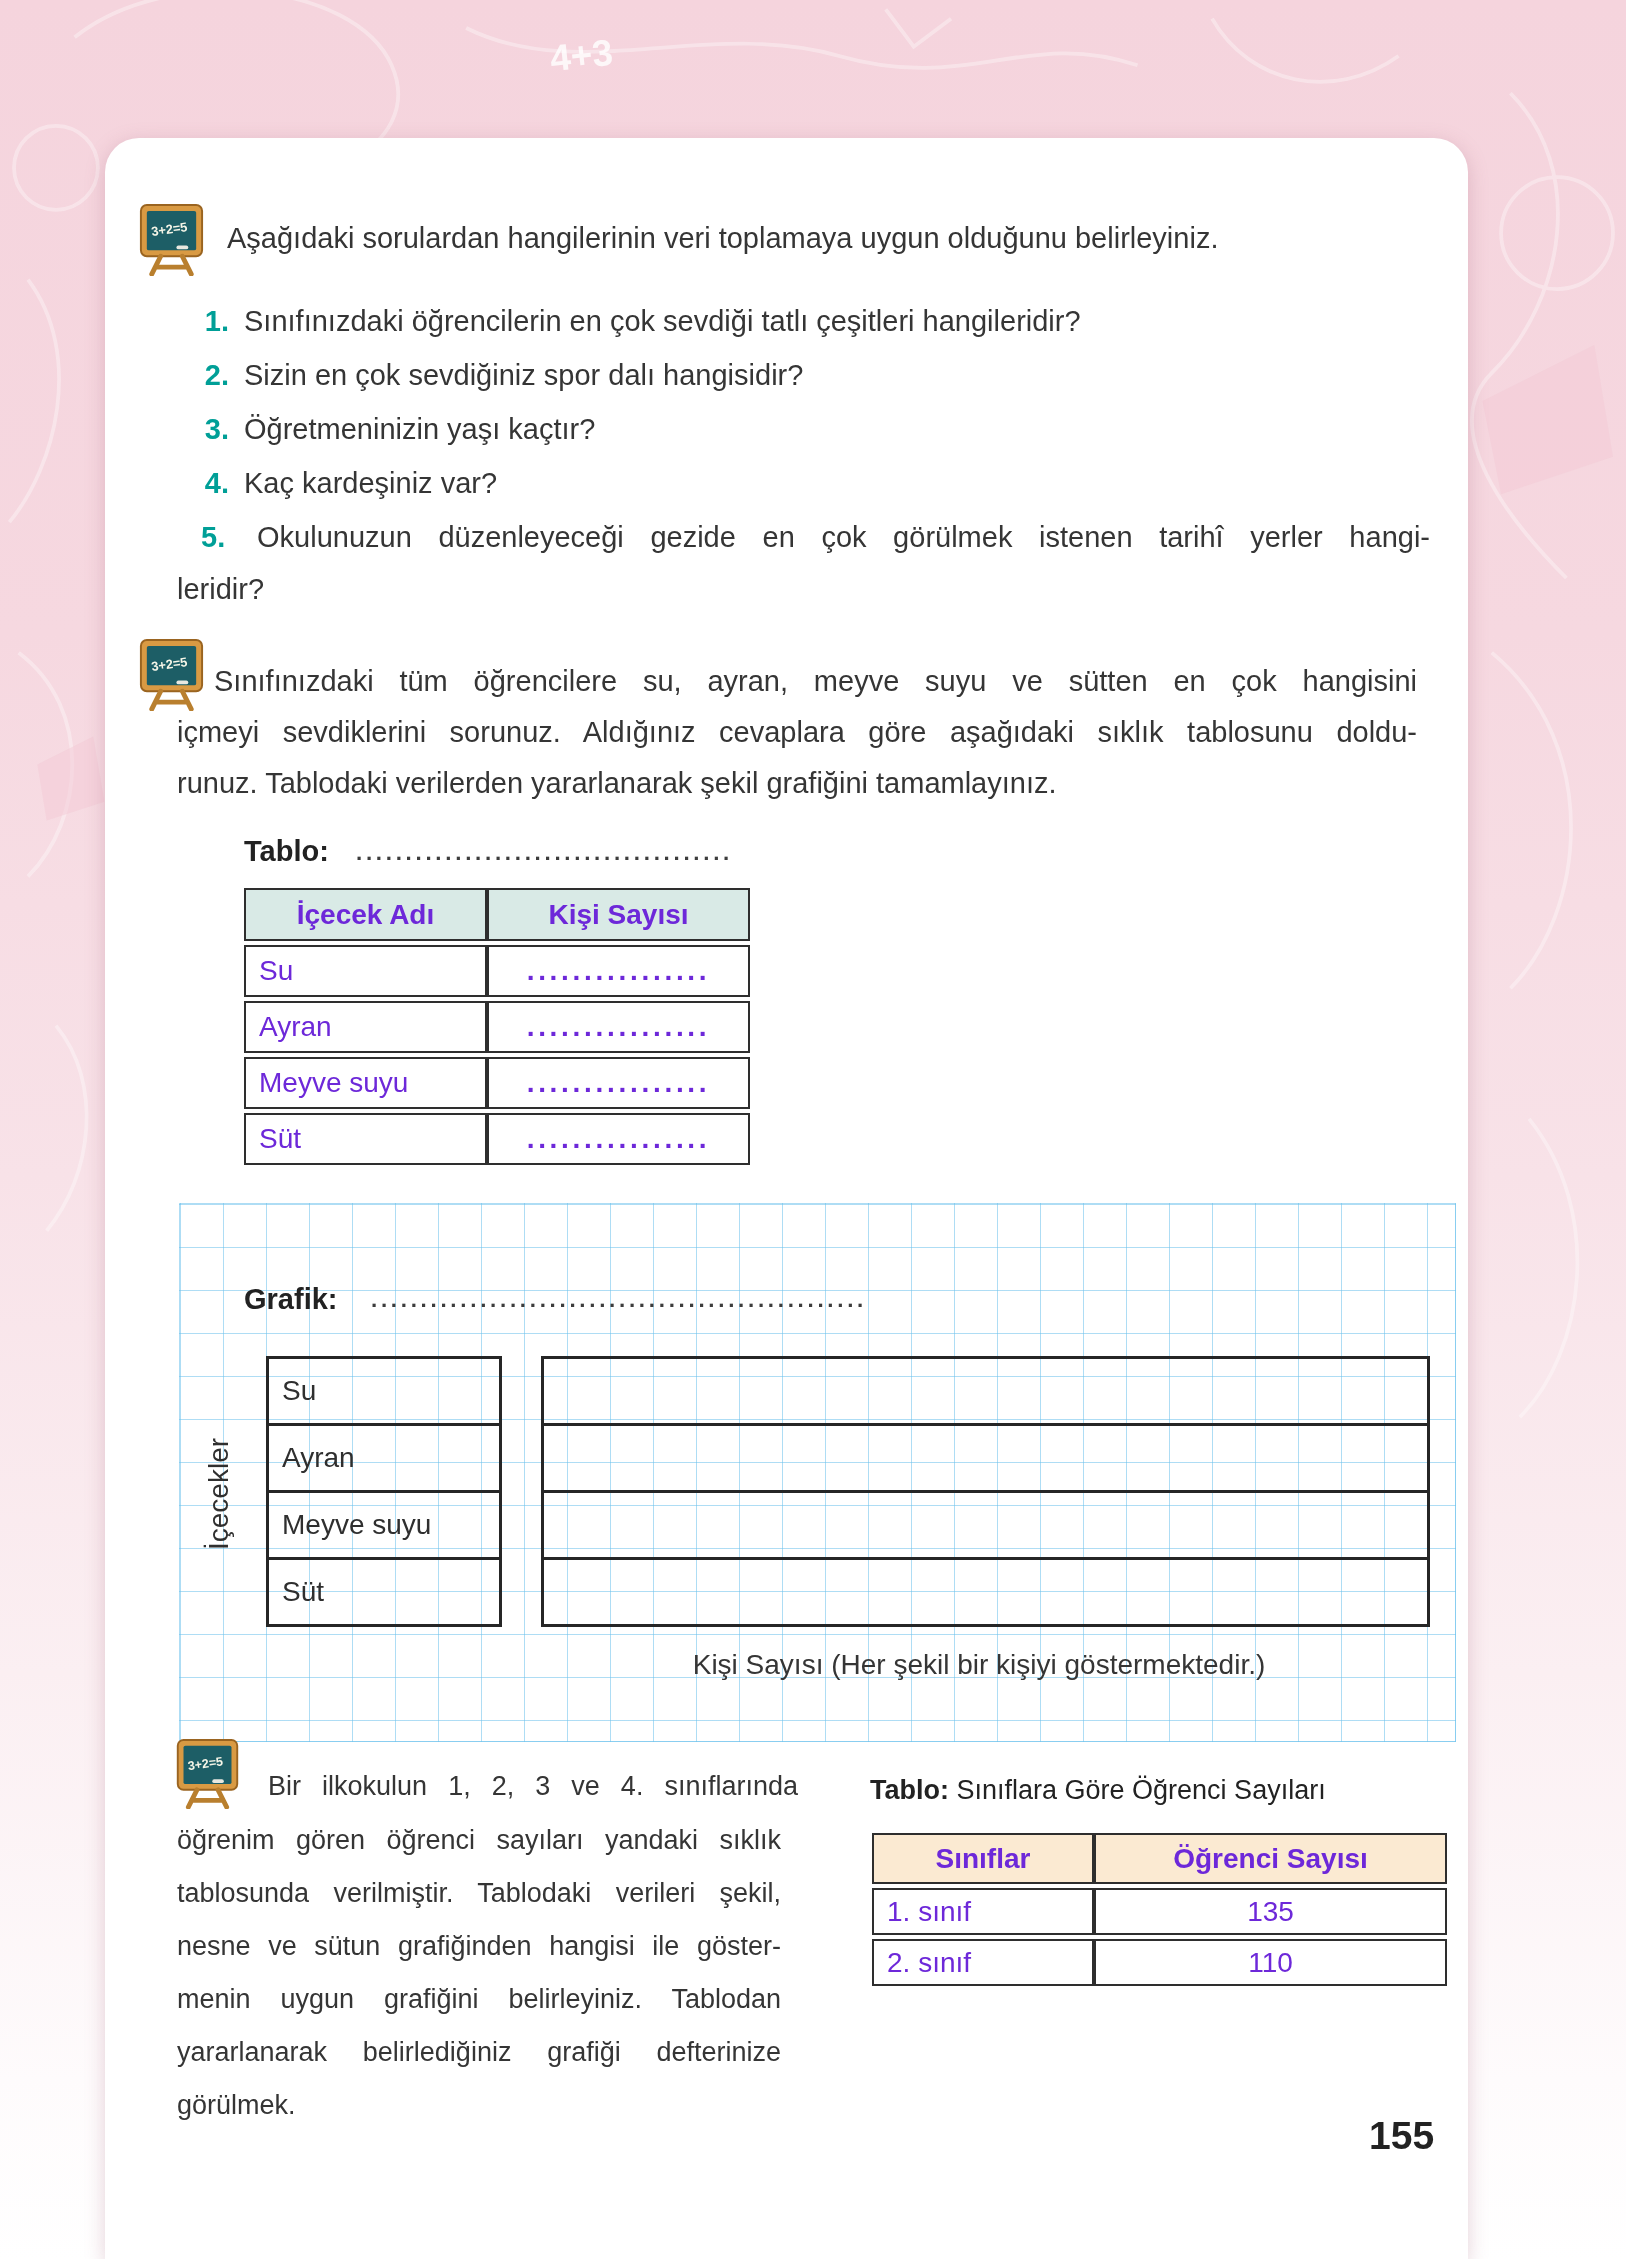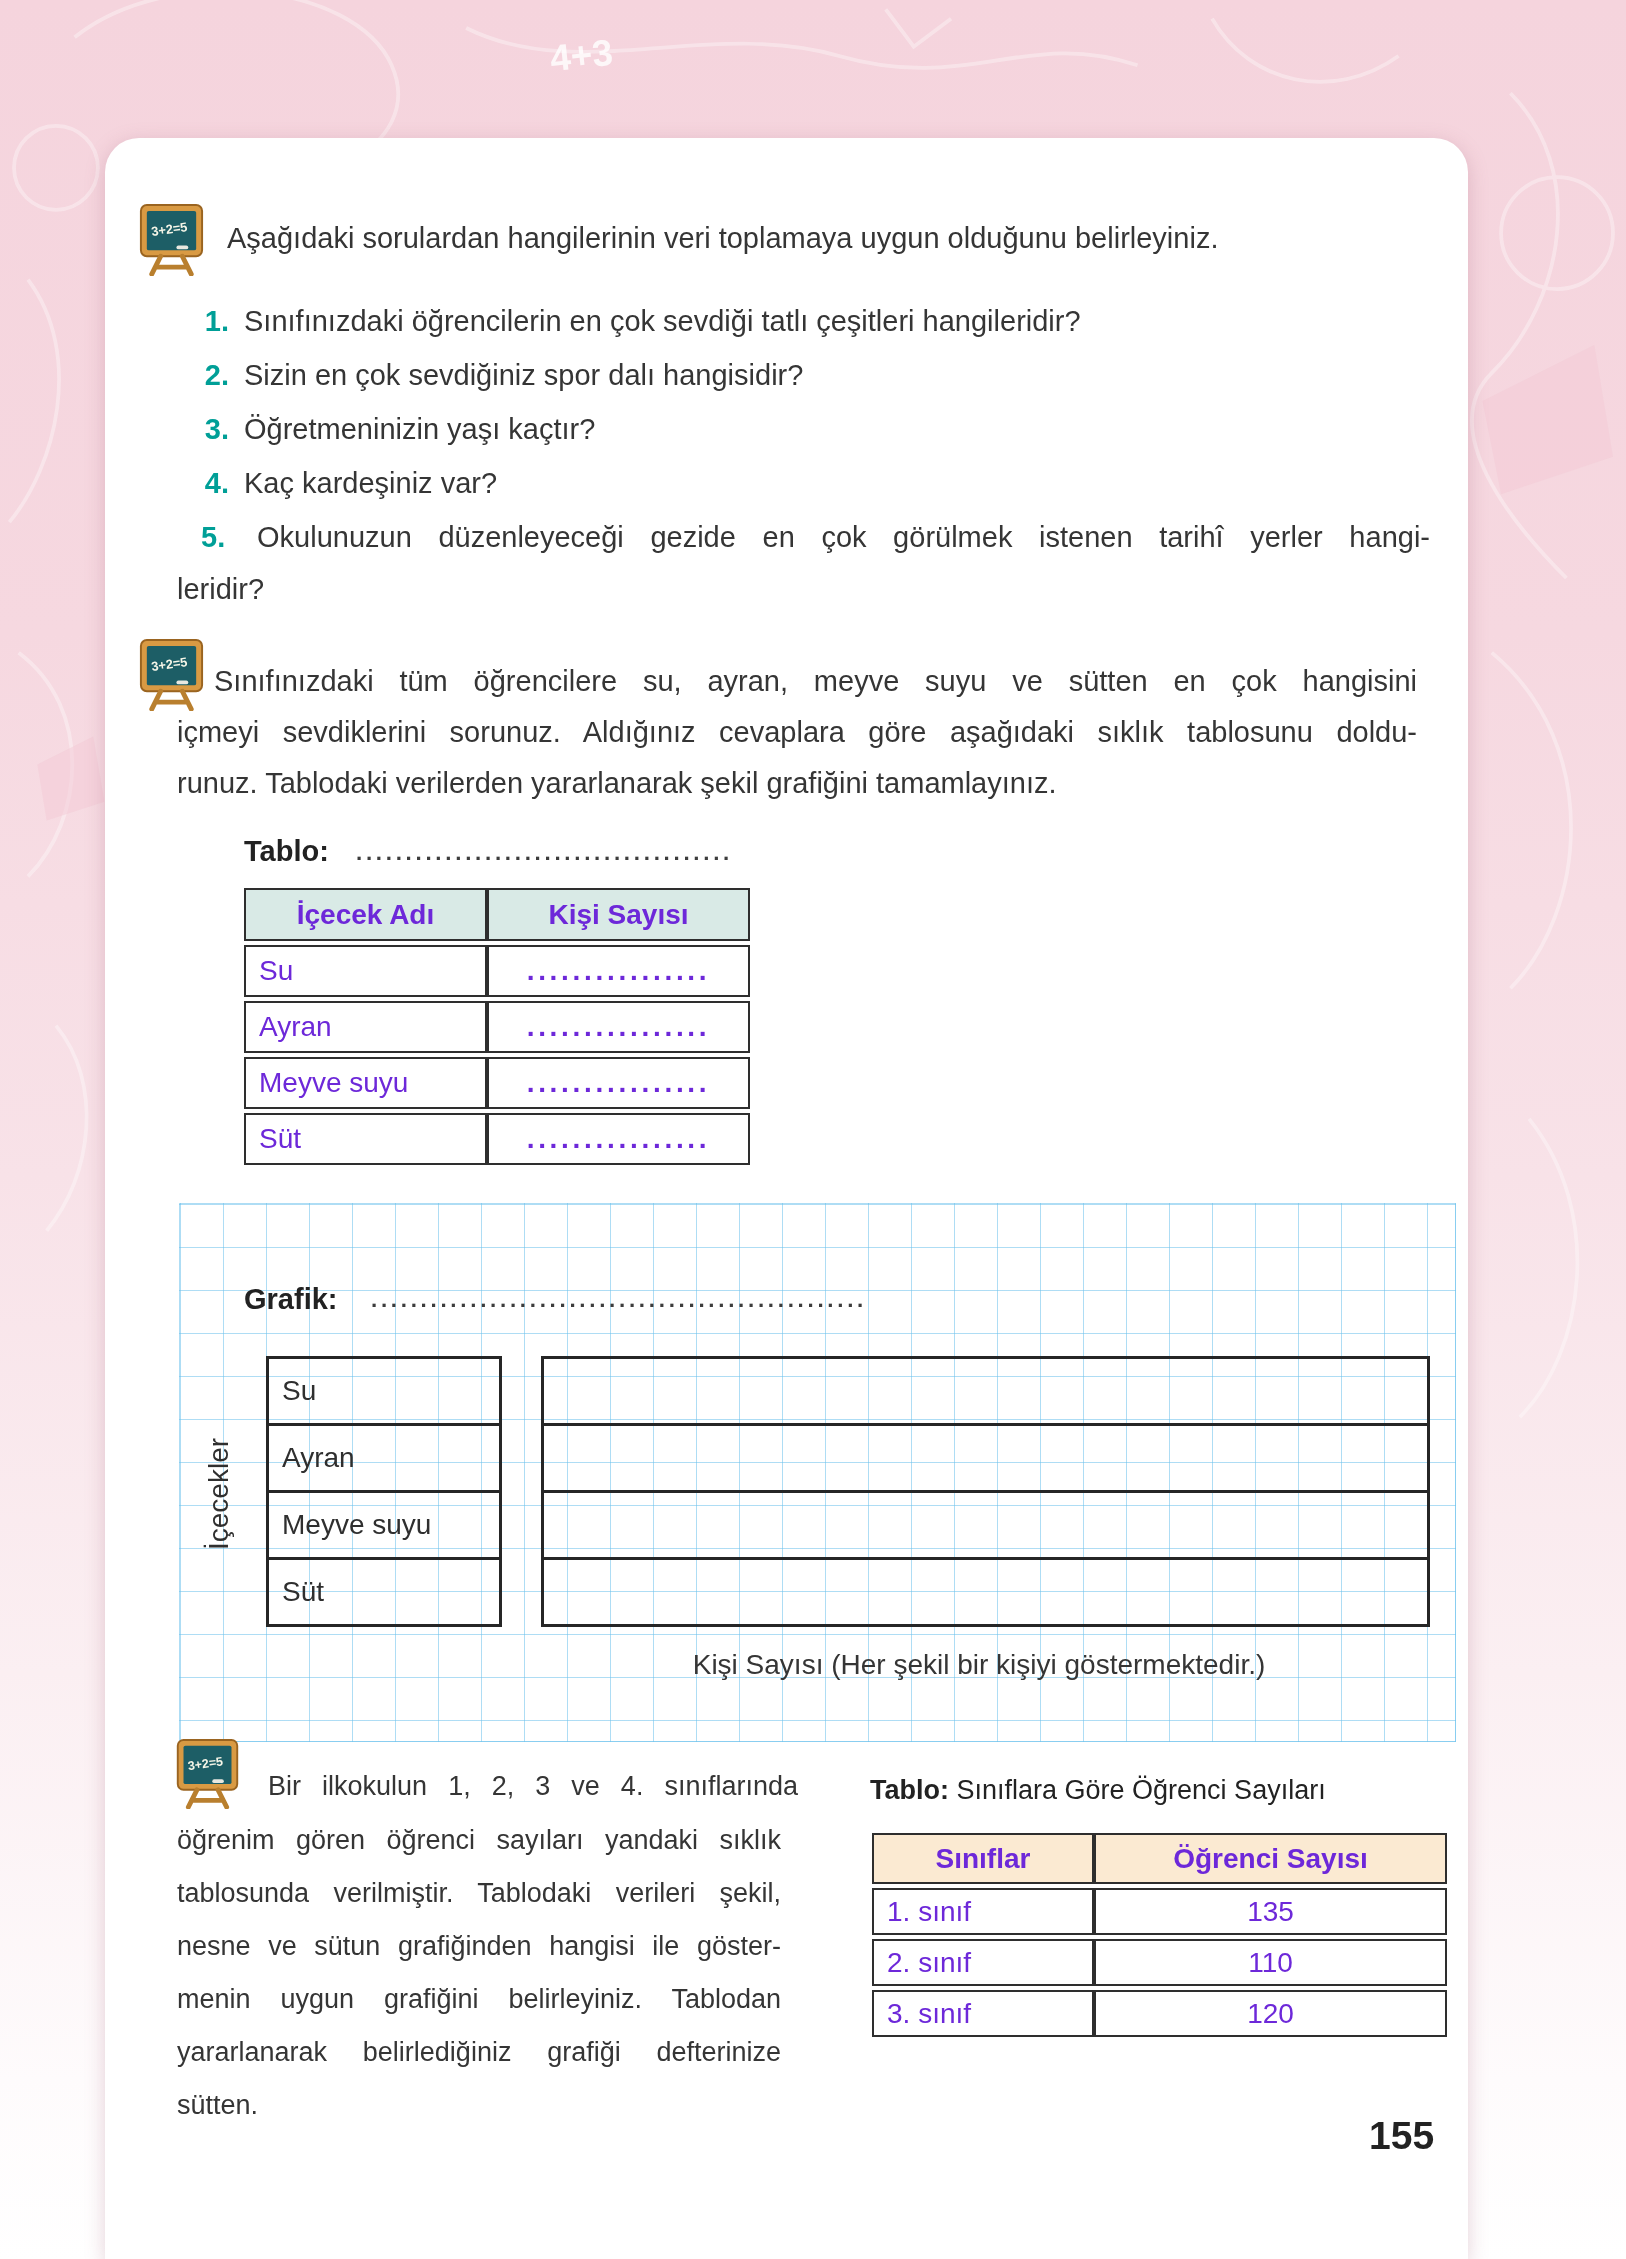--- a/index.html
+++ b/index.html
@@ -202,21 +202,21 @@
     <rect x="38" y="43" width="12" height="4" rx="2" fill="#e8e8e0"></rect>
     <path d="M22 54 L13 72 M44 54 L53 72 M17 65 L49 65" stroke="#b97f2e" stroke-width="5" stroke-linecap="round" fill="none"></path>
   </svg>
 
   <div class="abs body-text just" style="left:252px;top:1769px;width:530px;font-size:27px;margin-left:16px;">Bir ilkokulun 1, 2, 3 ve 4. sınıflarında</div>
   <div class="abs body-text just" style="left:177px;top:1823px;width:604px;font-size:27px;">öğrenim gören öğrenci sayıları yandaki sıklık</div>
   <div class="abs body-text just" style="left:177px;top:1876px;width:604px;font-size:27px;">tablosunda verilmiştir. Tablodaki verileri şekil,</div>
   <div class="abs body-text just" style="left:177px;top:1929px;width:604px;font-size:27px;">nesne ve sütun grafiğinden hangisi ile göster-</div>
   <div class="abs body-text just" style="left:177px;top:1982px;width:604px;font-size:27px;">menin uygun grafiğini belirleyiniz. Tablodan</div>
   <div class="abs body-text just" style="left:177px;top:2035px;width:604px;font-size:27px;">yararlanarak belirlediğiniz grafiği defterinize</div>
-  <div class="abs body-text" style="left:177px;top:2088px;width:604px;font-size:27px;">sütten.</div>
+  <div class="abs body-text" style="left:177px;top:2088px;width:604px;font-size:27px;">görülmek.</div>
 
   <div class="abs" style="left:870px;top:1775px;width:580px;font-size:27px;color:#222;">
     <span style="font-weight:bold;">Tablo:</span>
     <span>Sınıflara Göre Öğrenci Sayıları</span>
   </div>
 
   <table class="abs ftable t2" style="left:872px;top:1829px;">
     <thead>
       <tr>
         <th style="width:216px;">Sınıflar</th>
@@ -225,23 +225,19 @@
     </thead>
     <tbody>
       <tr>
         <td class="cell-left">1. sınıf</td>
         <td class="cell-center">135</td>
       </tr>
       <tr>
         <td class="cell-left">2. sınıf</td>
         <td class="cell-center">110</td>
       </tr>
-      <tr>
-        <td class="cell-left">3. sınıf</td>
-        <td class="cell-center">120</td>
-      </tr>
     </tbody>
   </table>
 
   <div class="abs pagenum" style="left:1369px;top:2114px;">155</div>
 
 </div>
 
 
 </body></html>

